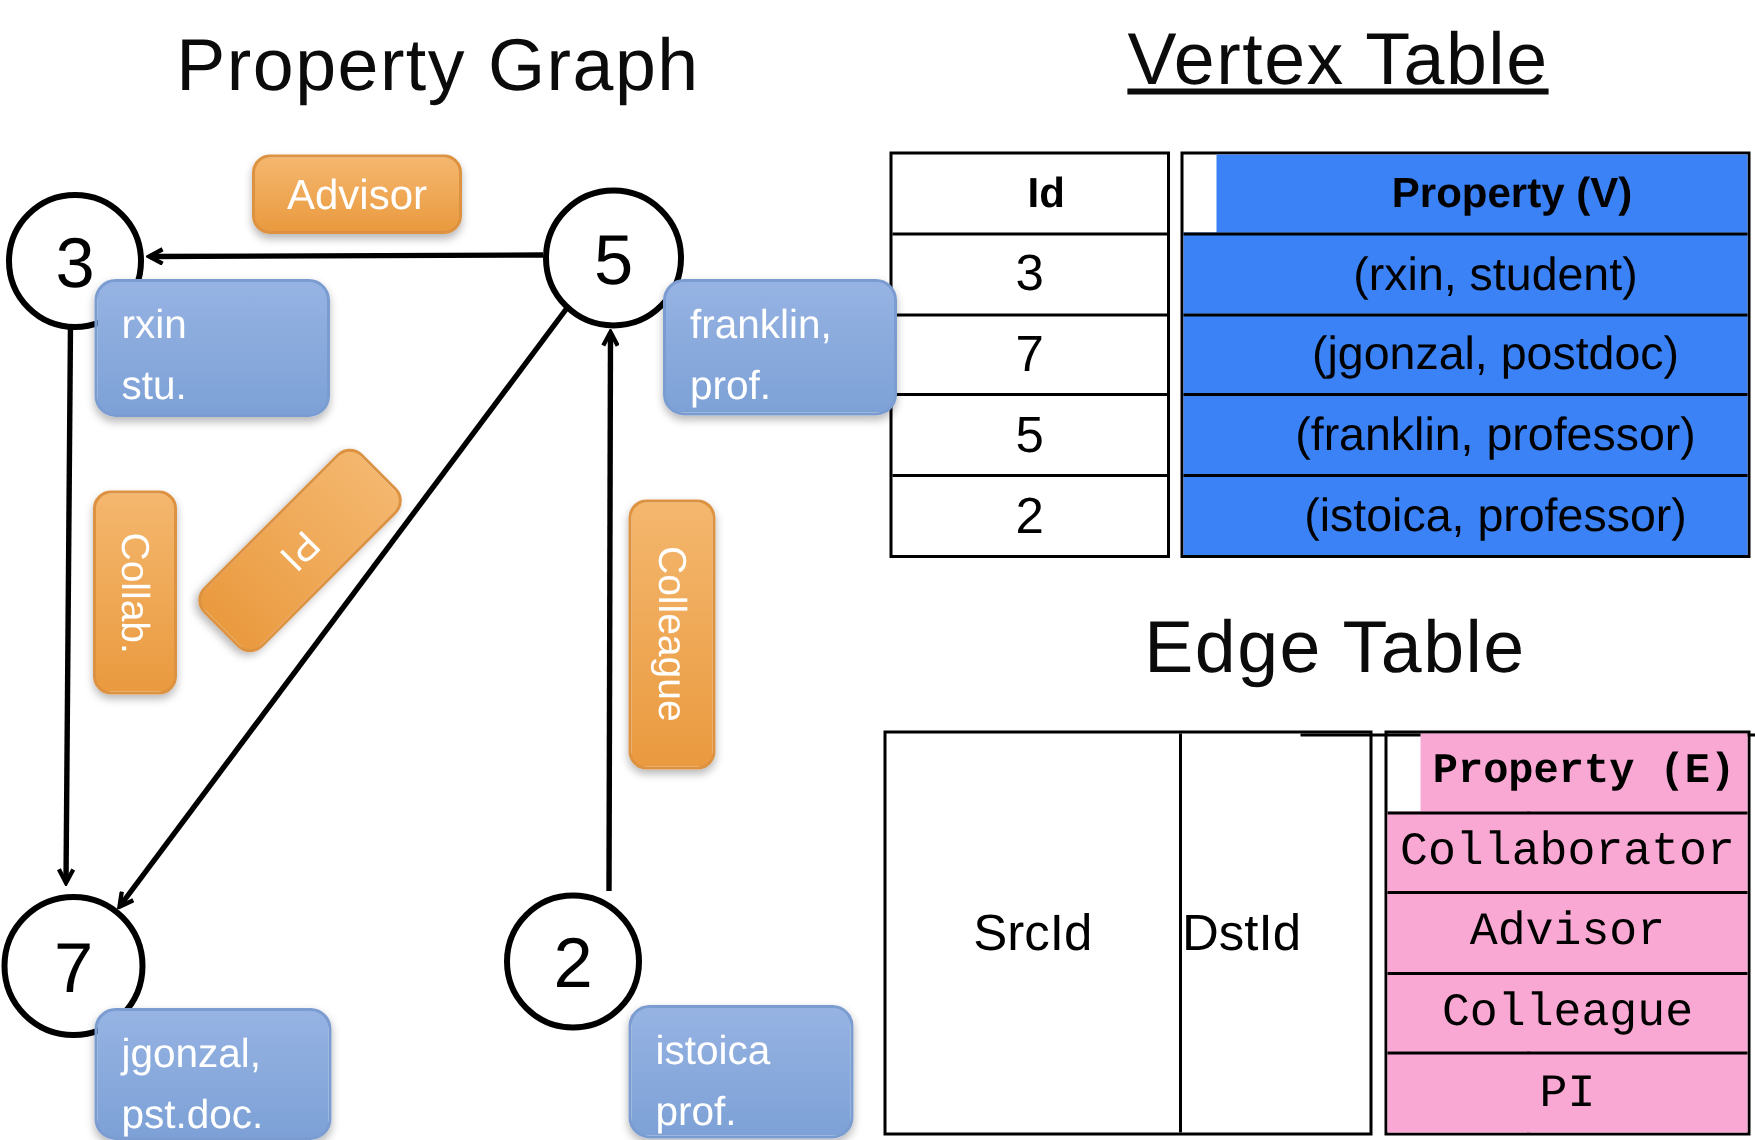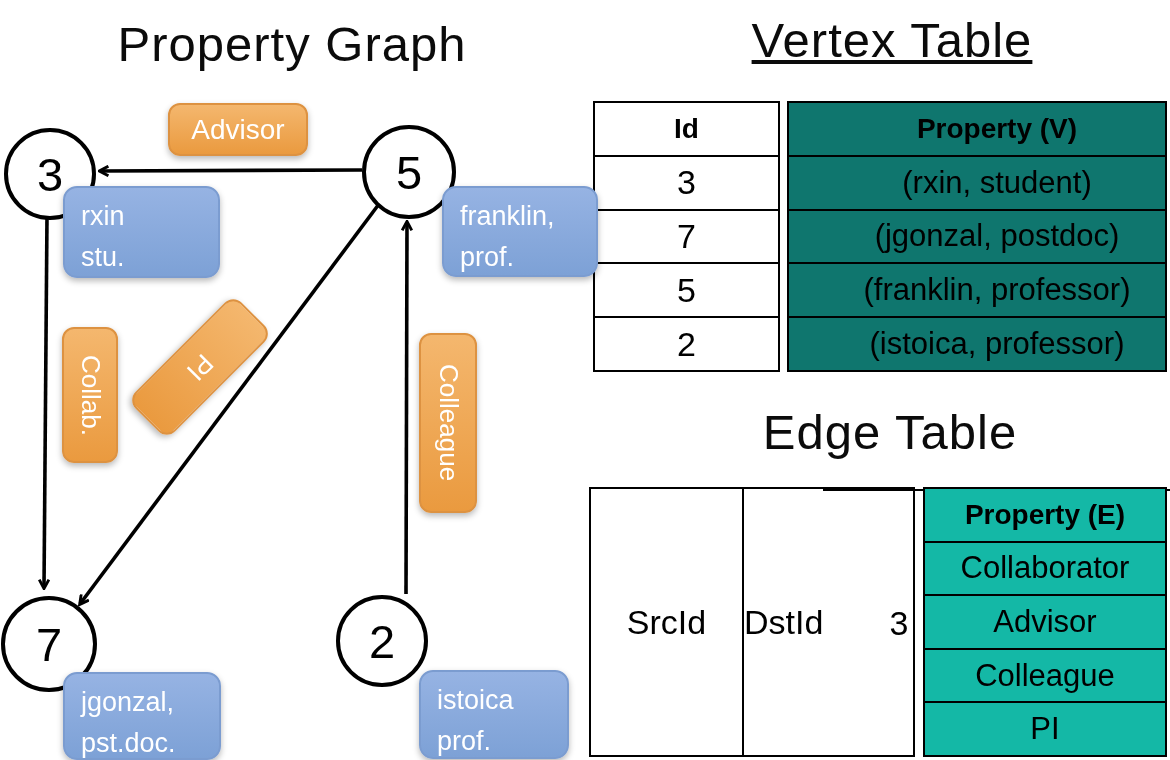--- a/index.html
+++ b/index.html
@@ -52,34 +52,34 @@
                   transform:rotate(45deg);}
 
   
   .tbl{position:absolute;display:flex;}
   #vertex-table{left:593px;top:101px;width:574px;height:271px;gap:7px;}
   #edge-table  {left:589px;top:487px;width:578px;height:270px;gap:8px;}
   .col,.colpair{border:2px solid #000;display:flex;flex-direction:column;}
   .row{flex:1;display:flex;align-items:center;justify-content:center;
        border-top:2px solid #000;font-size:31px;font-weight:300;}
   .row:first-child{border-top:none;}
-  .hdr{font-weight:bold;font-size:28px;}
+  .hdr{font-weight:bold;font-size:28px;margin-left:22px;}
   .num{font-size:34px;}
   #vt-id-col{width:183px;}
   #vt-prop-col{flex:1;}
-  #vt-prop-col .row{background:#0f766e;padding-left:40px;}
+  #vt-prop-col .row{background:#3b82f6;padding-left:40px;}
   .colpair{flex-direction:row;width:322px;}
   .prow{flex:1;display:flex;border-top:2px solid #000;}
   .prow:first-child{border-top:none;}
   .pcell{display:flex;align-items:center;justify-content:center;
          font-size:34px;font-weight:300;}
   .pcell.src{width:151px;}
   .pcell.dst{flex:1;border-left:2px solid #000;}
   #et-prop-col{flex:1;}
-  #et-prop-col .row{background:#14b8a6;}
+  #et-prop-col .row{background:#f9a8d4;font-family:Liberation Mono, monospace;}
 </style>
 </head>
 <body>
 
 <div id="stage">
 
   <div class="title" id="pg-title">Property Graph</div>
   <div class="title" id="vt-title">Vertex Table</div>
   <div class="title" id="et-title">Edge Table</div>
 

